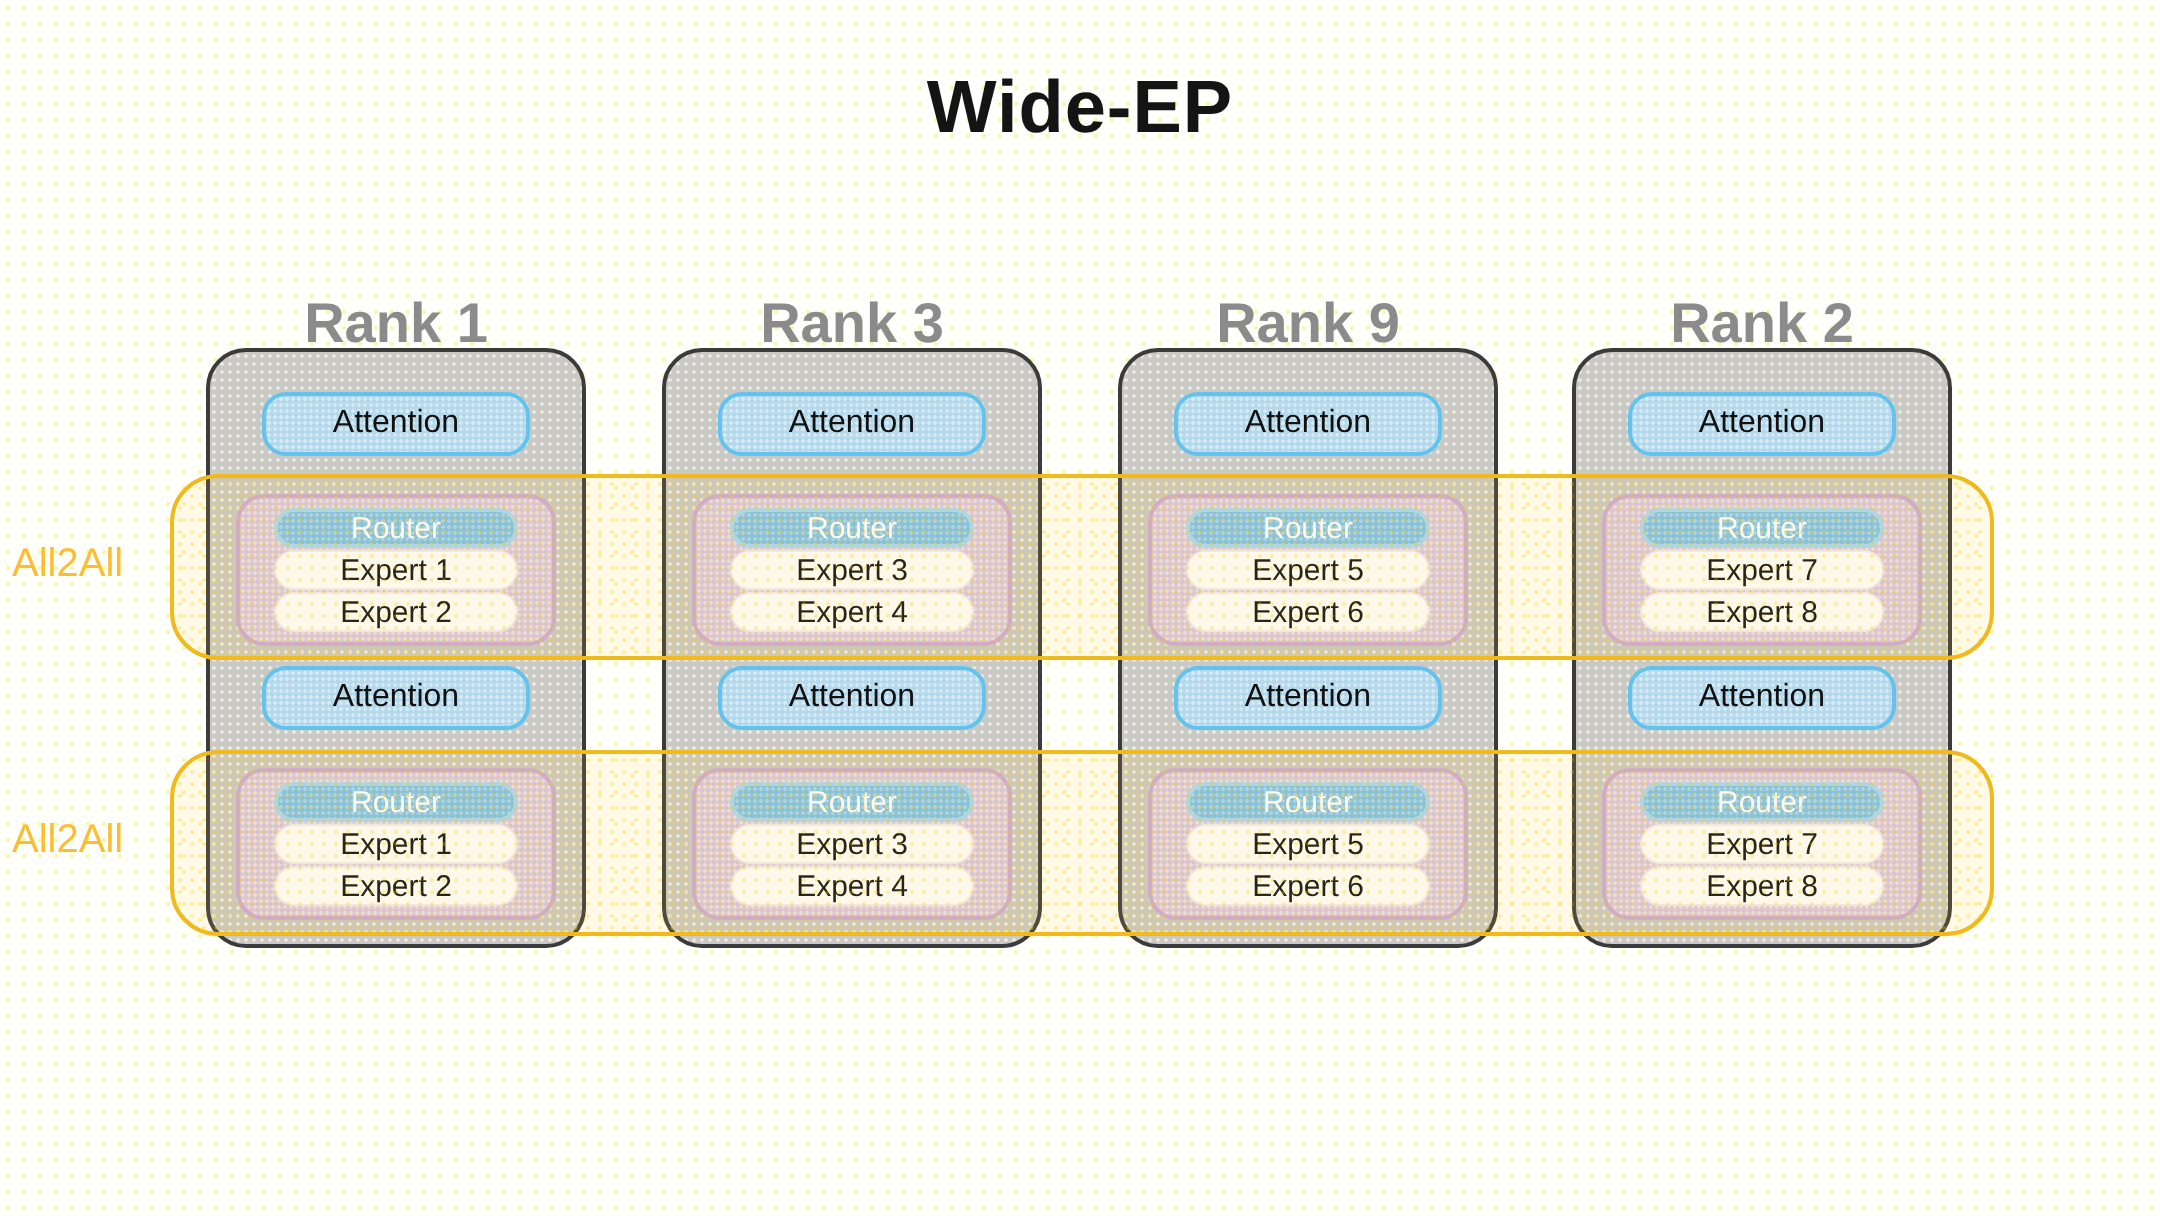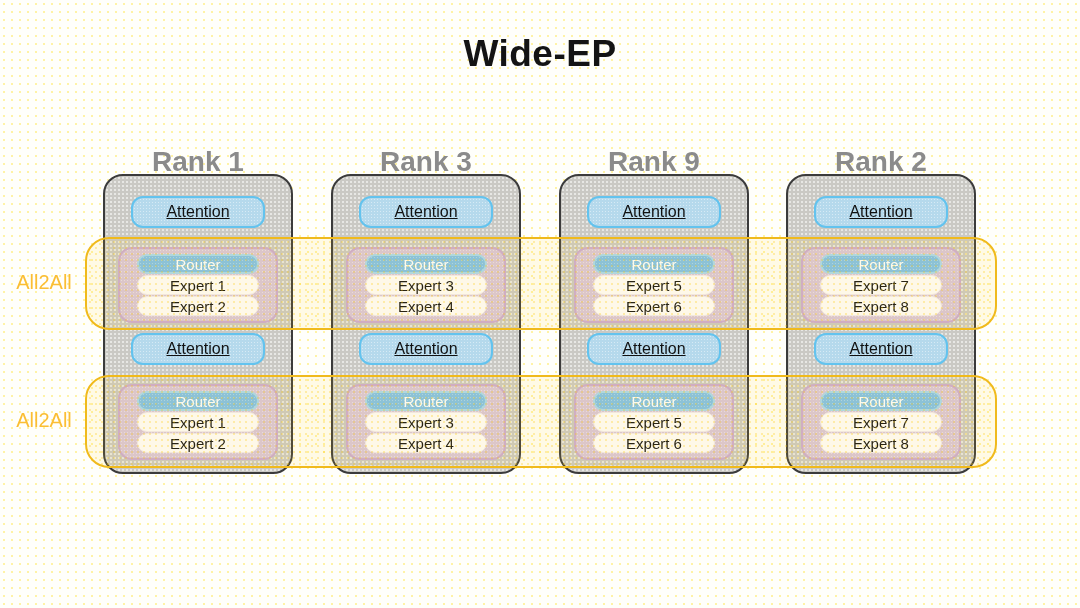--- a/index.html
+++ b/index.html
@@ -41,21 +41,21 @@
   }
   .attention{
     position:absolute;left:26px;right:26px;height:32px;
     box-sizing:border-box;
     background-color:#b5d9ec;
     background-image:radial-gradient(circle, rgba(255,255,255,0.45) 0.8px, transparent 1px);
     background-size:3px 3px;
     border:2px solid #63c3ee;
     border-radius:12px;
     display:flex;align-items:center;justify-content:center;
-    font-size:16px;color:#111;text-decoration:underline;
+    font-size:16px;color:#111;
   }
   .att1{top:20px;}
   .att2{top:157px;}
   .moe{
     position:absolute;left:13px;right:13px;height:76px;
     box-sizing:border-box;
     background-color:#d8c6dc;
     background-image:radial-gradient(circle, rgba(255,255,255,0.4) 0.8px, transparent 1px);
     background-size:3px 3px;
     border:2px solid #cbaad4;
@@ -91,21 +91,20 @@
     border-radius:24px;
     background-color:rgba(255,208,40,0.10);
     background-image:radial-gradient(circle, rgba(255,200,0,0.28) 0.8px, transparent 1px);
     background-size:6px 6px;
     pointer-events:none;
   }
   .band1{top:237px;}
   .band2{top:375px;}
   .band-label{
     position:absolute;left:6px;width:76px;height:25px;
-    text-align:center;
     font-size:20px;color:#fbbe33;
   }
   .label1{top:271px;}
   .label2{top:409px;}
 </style>
 </head>
 <body>
 
 <div class="canvas">
 

